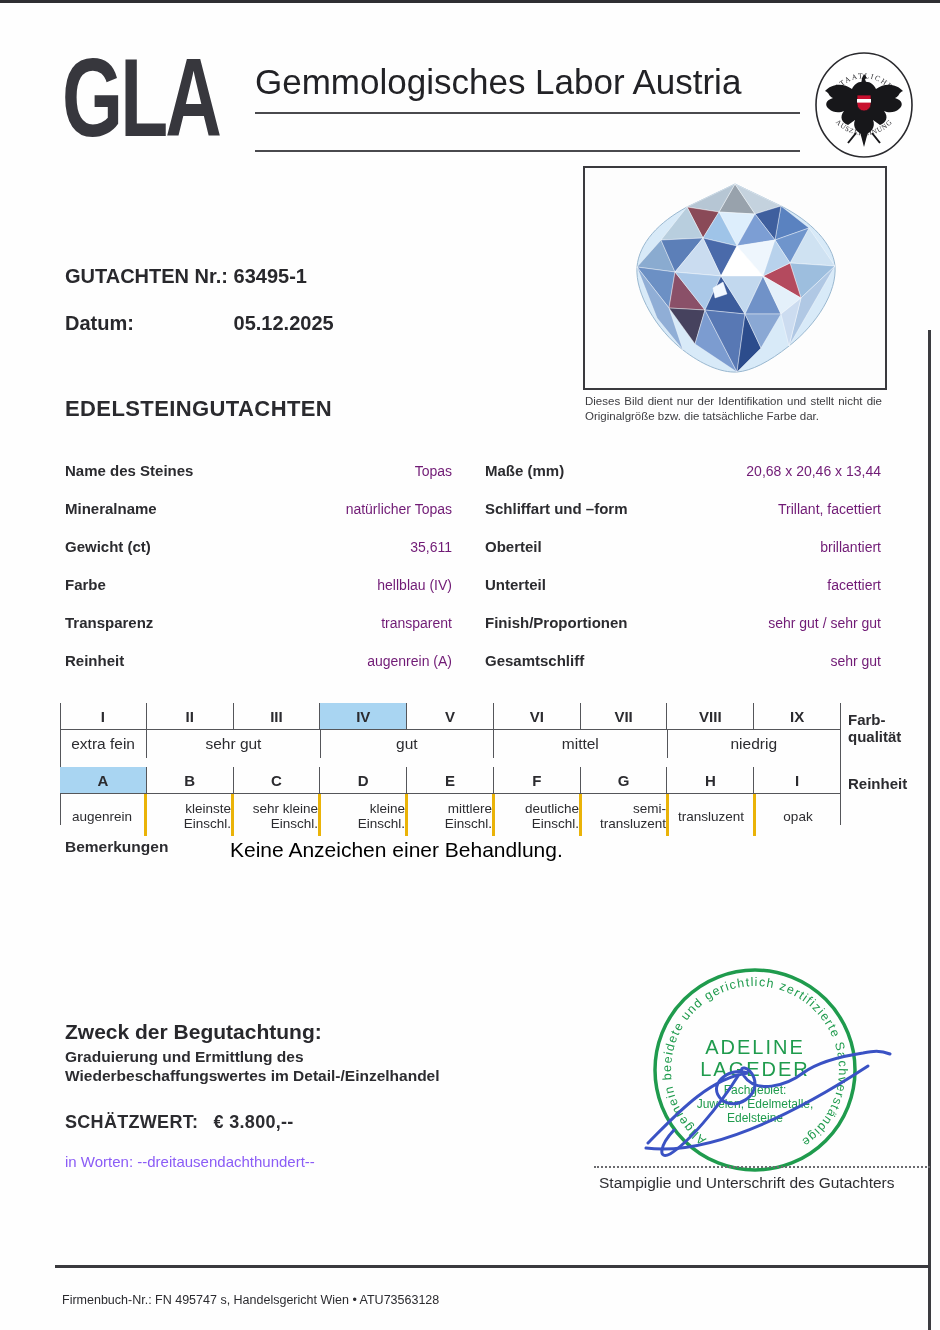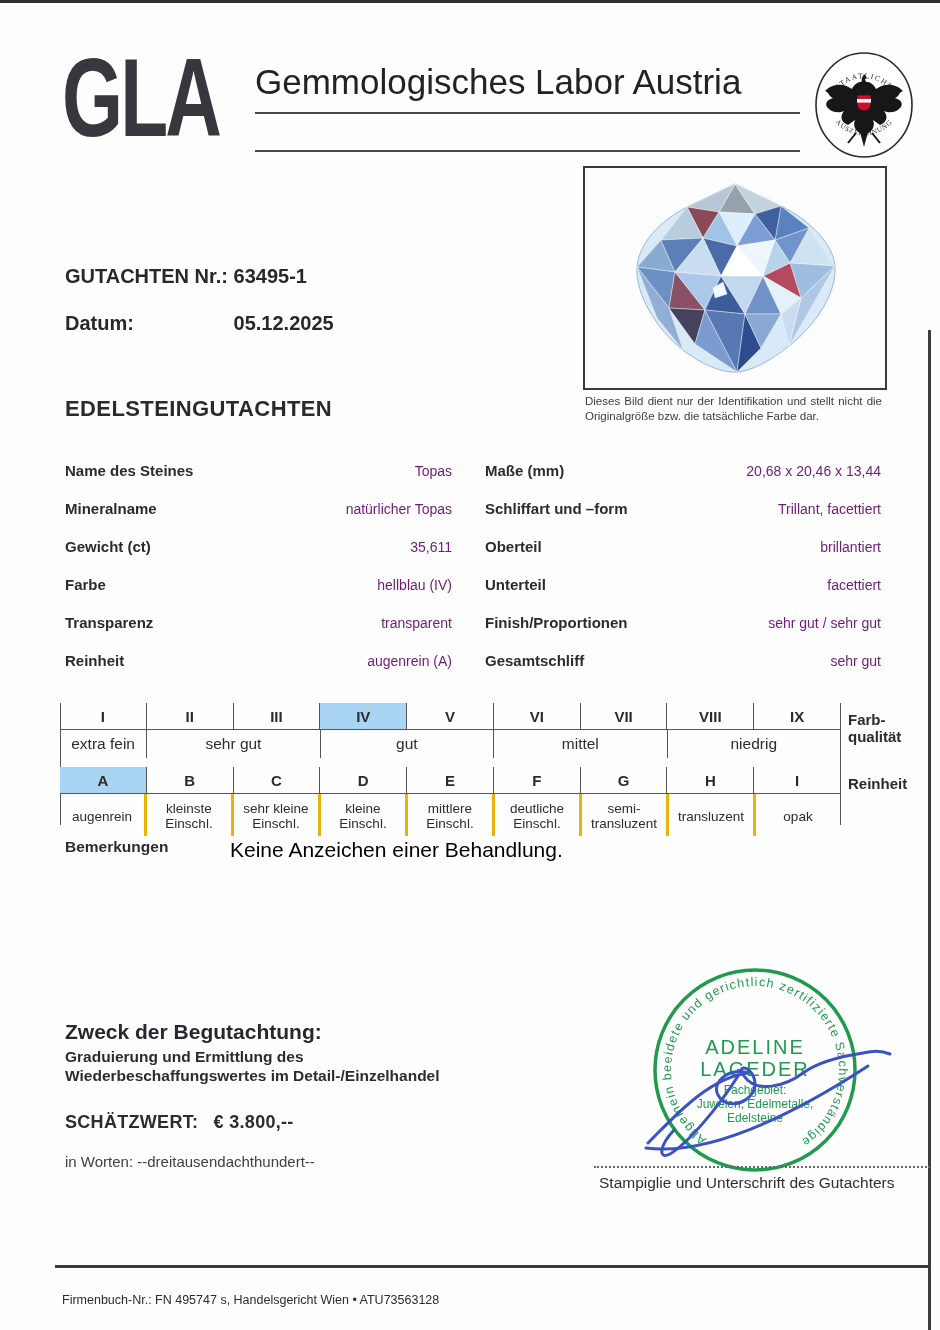--- a/index.html
+++ b/index.html
@@ -49,41 +49,41 @@
   .gt-leftline { position:absolute; left:0; top:0; width:1px; height:122px; background:#55565a; }
   .gt-sepline  { position:absolute; left:780px; top:0; width:1px; height:122px; background:#55565a; }
   .g-row { display:flex; width:780px; }
   .g-row.r1, .g-row.r3 { height:26px; border-bottom:1.5px solid #55565a; }
   .g-row.r2 { height:28px; }
   .g-row.r4 { height:42px; }
   .g-cell { flex:1; display:flex; align-items:center; justify-content:center; font-weight:bold; color:#2b2b2f; }
   .g-cell:not(:first-child), .g-group:not(:first-child) { border-left:1px solid #55565a; }
   .g-group { display:flex; align-items:center; justify-content:center; font-weight:normal; font-size:15.5px; }
   .g-group.s1 { flex:1; } .g-group.s2 { flex:2; }
-  .g-desc { flex:1; display:flex; align-items:center; justify-content:center; text-align:center;
+  .g-desc { flex:1; display:flex; align-items:center; justify-content:center; text-align:right;
             font-weight:normal; font-size:13.5px; line-height:15px; padding-top:2px; }
   .g-desc:not(:first-child) { border-left:3px solid #eab308; }
   .gt-gap { height:9px; }
   .hl { background:var(--hl,#a9d5f2); }
   .gt-axis { position:absolute; left:788px; width:82px; font-weight:bold; color:#2b2b2f; font-size:15px; line-height:17px; }
   .gt-axis.color { top:8px; }
   .gt-axis.clarity { top:72px; }
 
   
   .remarks { position:absolute; left:65px; top:838px; width:820px; display:flex; }
   .remarks-label { font-size:15.5px; font-weight:bold; width:165px; }
   .remarks-value { font-size:21px; color:#000000; }
 
   
   .purpose-title { position:absolute; left:65px; top:1020px; font-size:21px; font-weight:bold; color:#28282c; }
   .purpose-l1 { position:absolute; left:65px; top:1048px; font-size:15.5px; font-weight:bold; }
   .purpose-l2 { position:absolute; left:65px; top:1067px; font-size:15.5px; font-weight:bold; }
   .estimate { position:absolute; left:65px; top:1112px; font-size:18px; font-weight:bold; letter-spacing:0.3px; }
   .estimate .amount { margin-left:10px; }
-  .in-words { position:absolute; left:65px; top:1153px; font-size:15px; color:#404040; }
+  .in-words { position:absolute; left:65px; top:1153px; font-size:15px; color:#8b5cf6; }
 
   
   .stamp { position:absolute; left:618px; top:958px; width:292px; height:232px; }
   .sig-line { position:absolute; left:594px; top:1152px; width:336px; border-bottom:2px dotted #6a6a6e; height:14px; }
   .sig-cap { position:absolute; left:599px; top:1174px; font-size:15.5px; color:#2e2e32; }
 
   
   .foot-rule { position:absolute; left:55px; top:1265px; width:875px; height:2.5px; background:#3a3a3e; }
   .foot-l1 { position:absolute; left:62px; top:1276px; width:860px; font-size:12.5px; color:#2b2b2f; }
   .foot-l2 { position:absolute; left:62px; top:1293px; width:860px; font-size:12.5px; color:#2b2b2f; }

